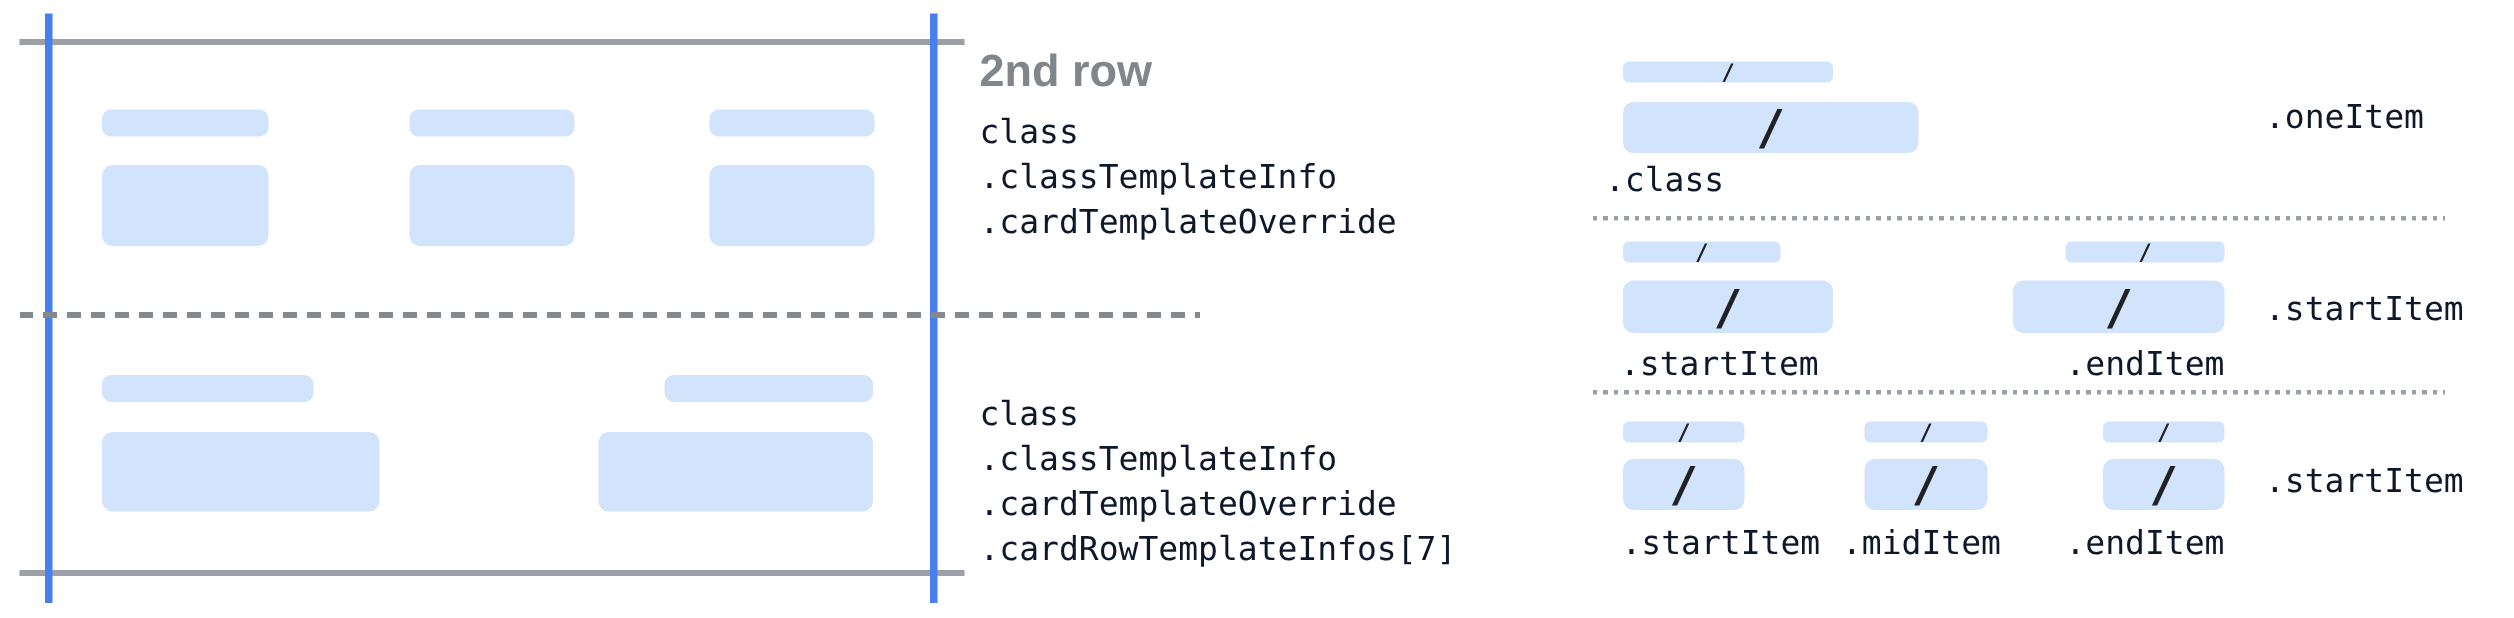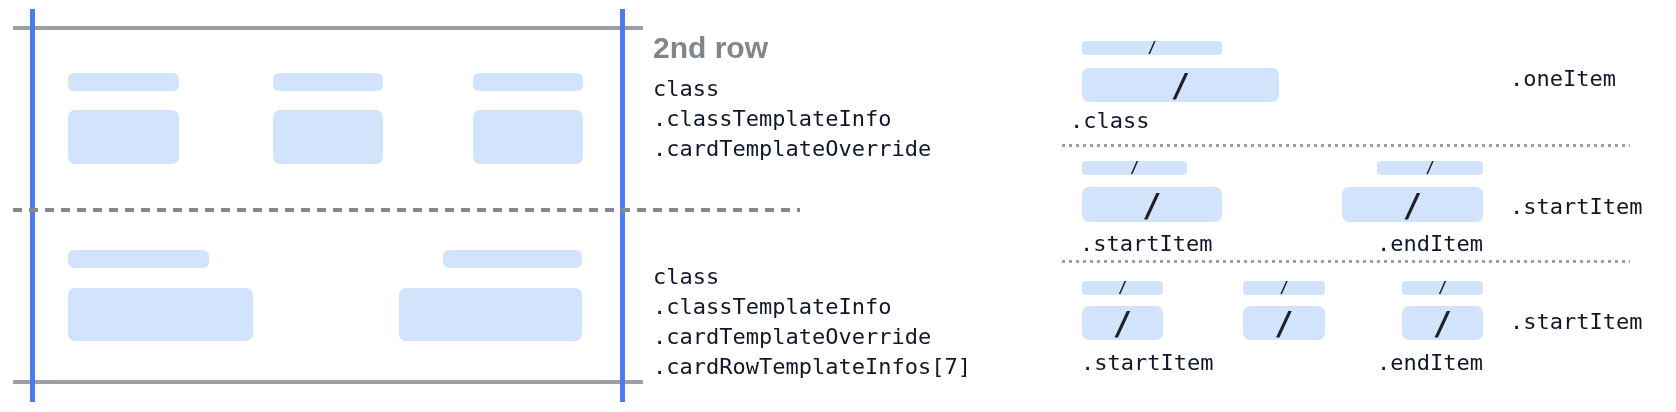--- a/index.html
+++ b/index.html
@@ -111,16 +111,17 @@
   <div class="abs bar lg slashbox" style="left:1082px;top:306px;width:81px;height:34px">
     <span class="slash slash-big">/</span>
   </div>
   <div class="abs bar lg slashbox" style="left:1243px;top:306px;width:82px;height:34px">
     <span class="slash slash-big">/</span>
   </div>
   <div class="abs bar lg slashbox" style="left:1402px;top:306px;width:81px;height:34px">
     <span class="slash slash-big">/</span>
   </div>
   <div class="abs mono" style="left:1081px;top:348px">.startItem</div>
+  <div class="abs mono" style="left:1228px;top:348px">.midItem</div>
   <div class="abs mono" style="left:1377px;top:348px">.endItem</div>
   <div class="abs mono" style="left:1510px;top:307px">.startItem</div>
 
 </div>
 
 </body></html>

